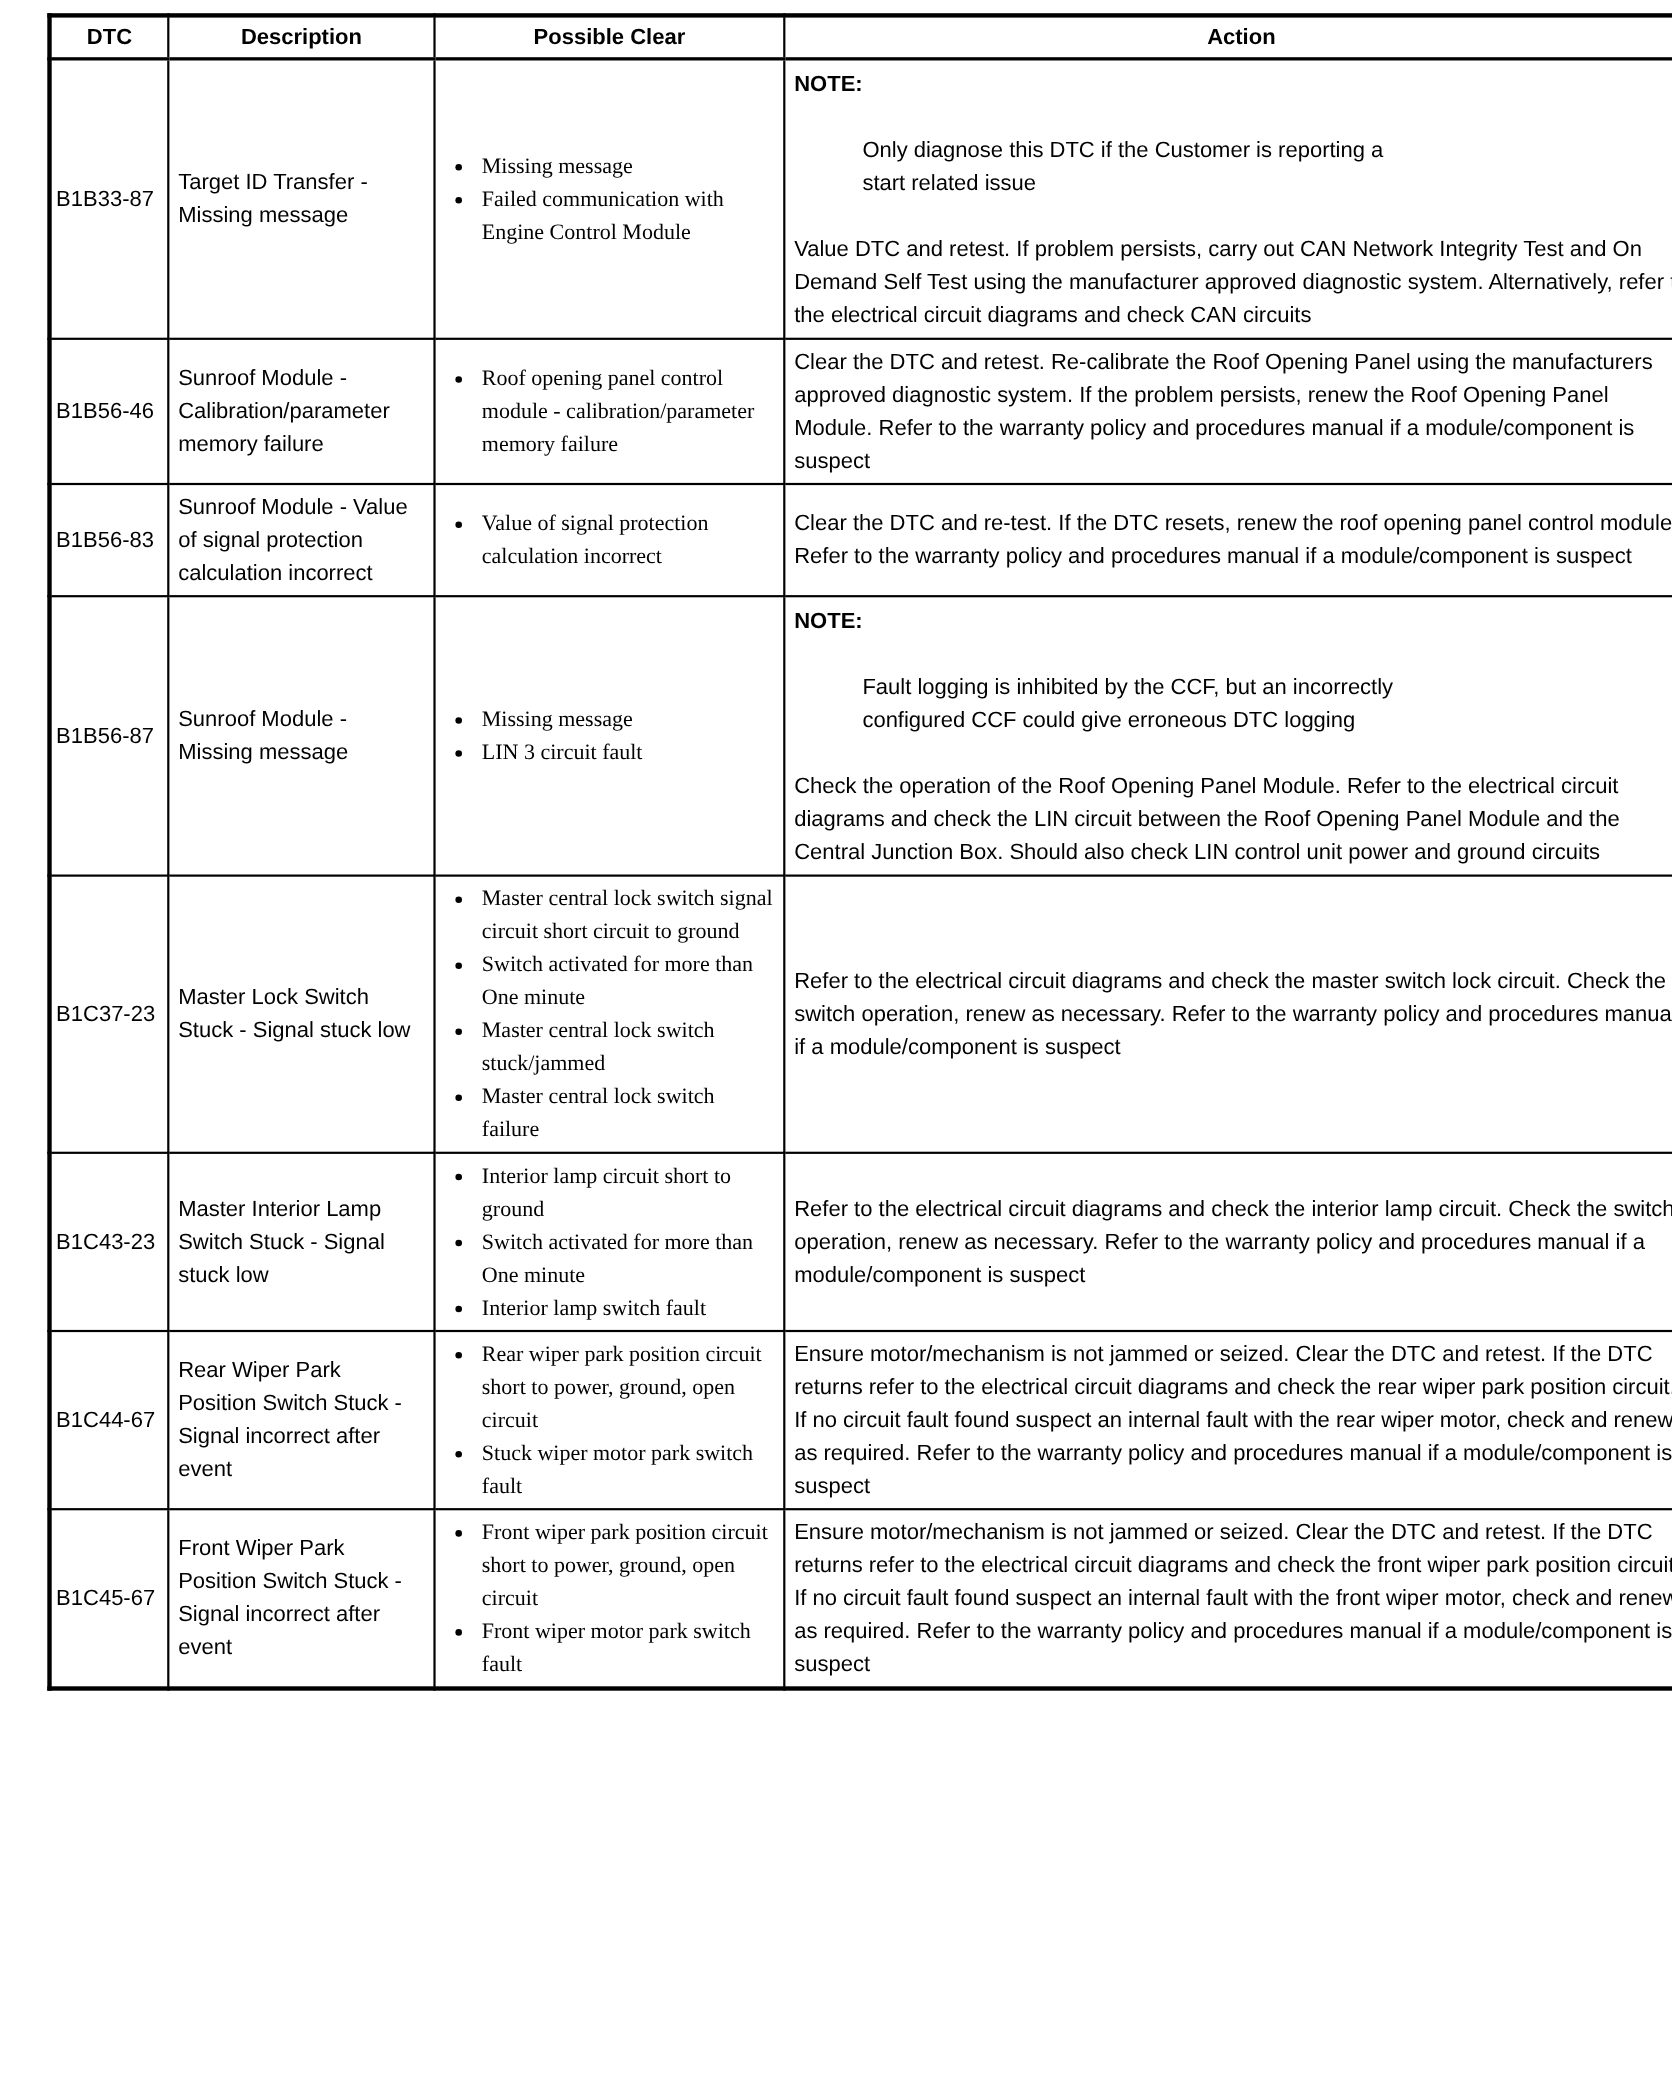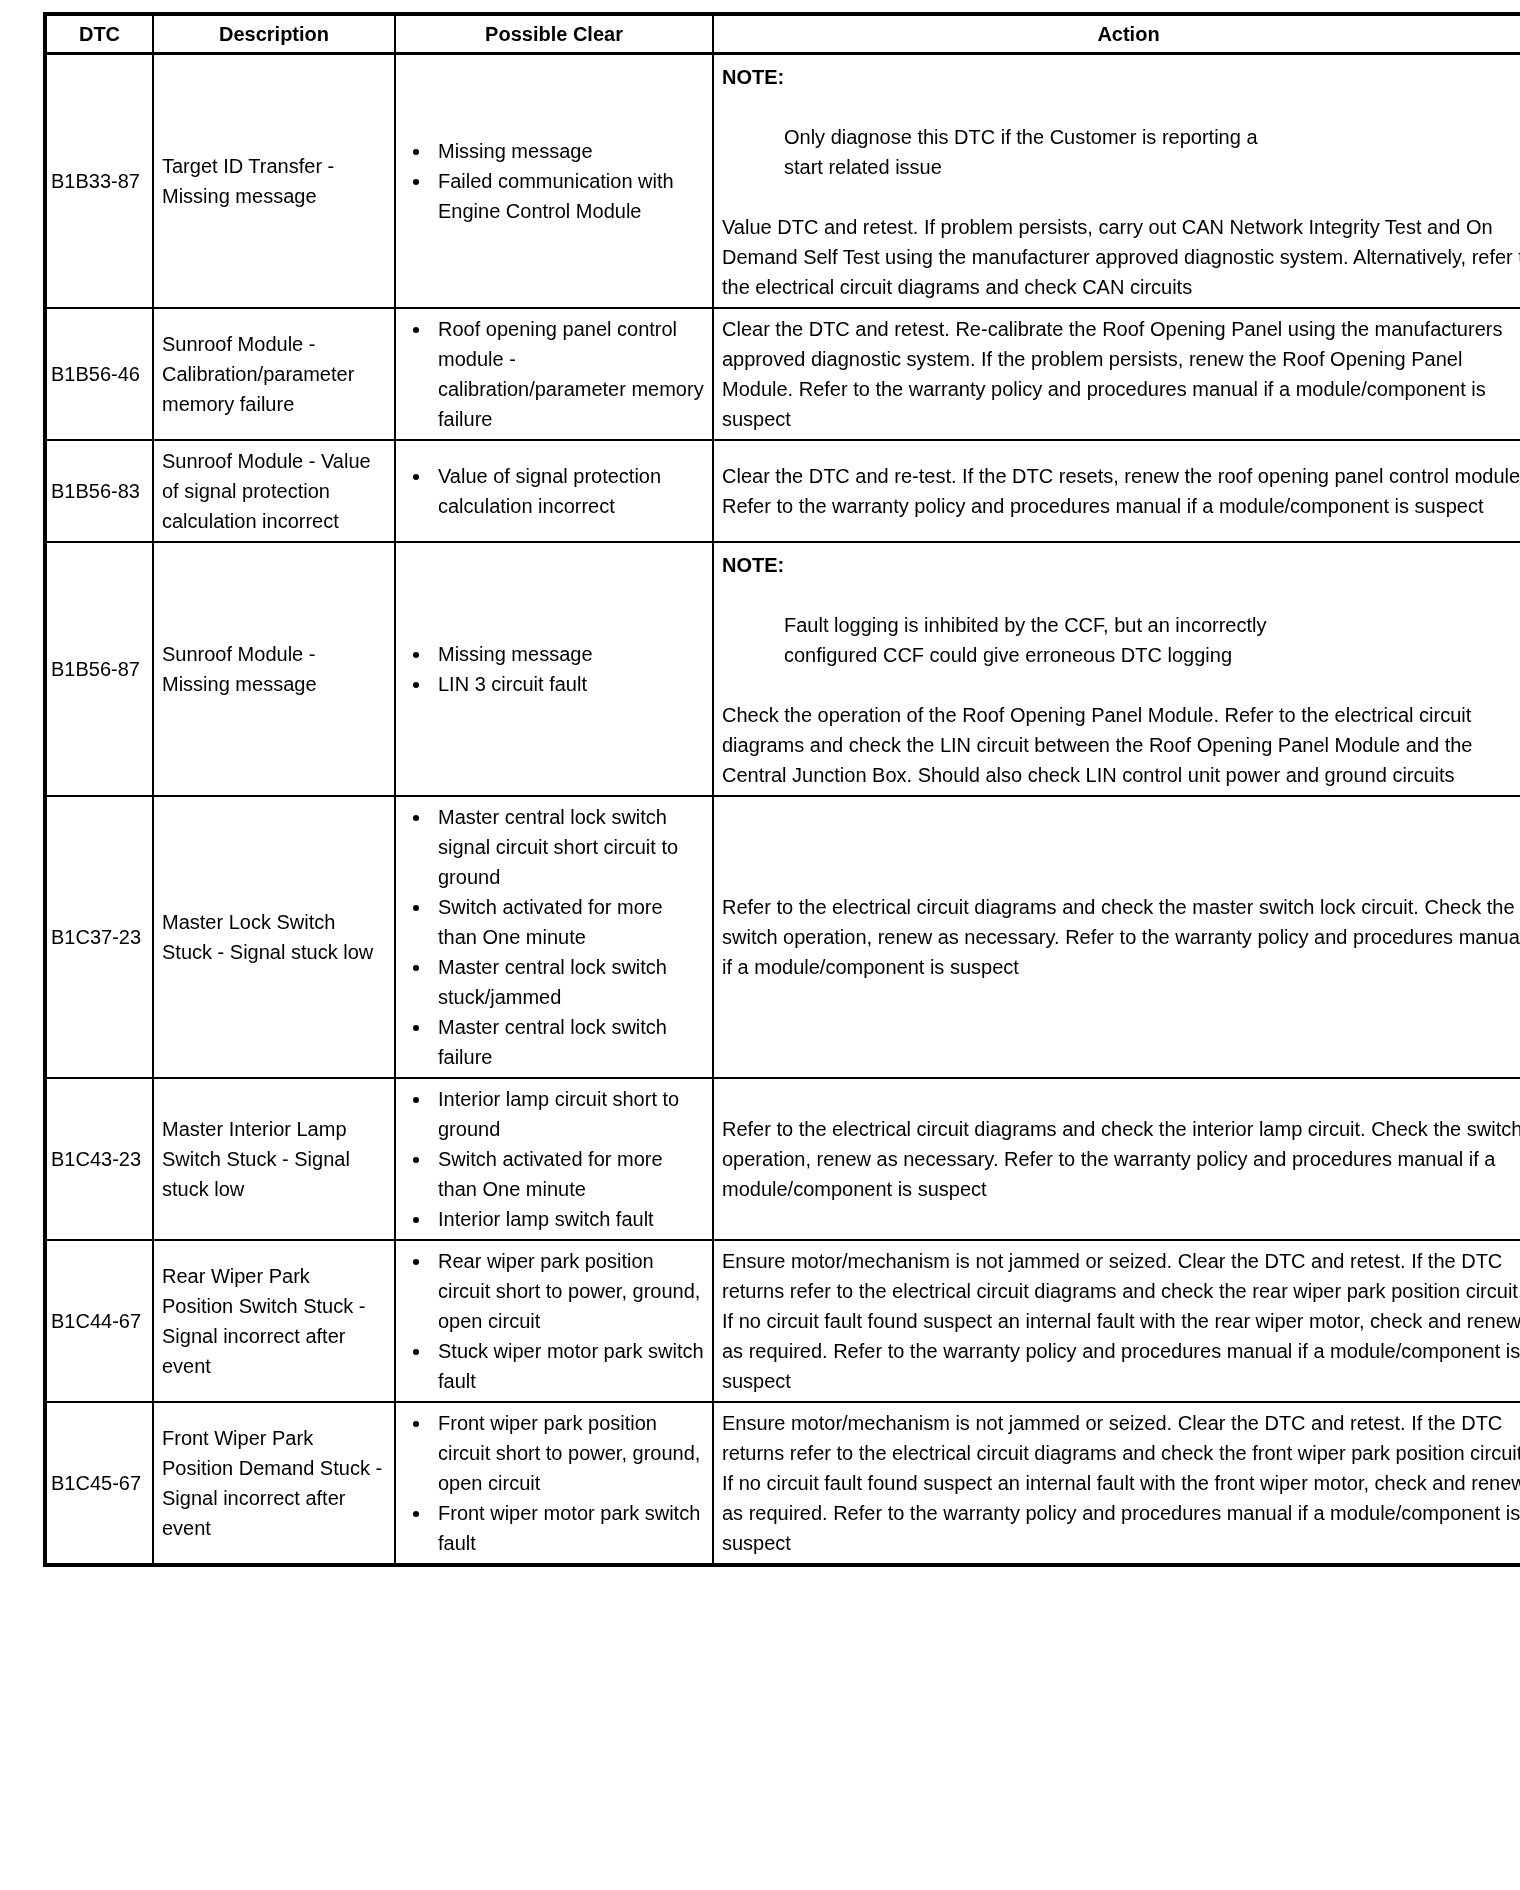--- a/index.html
+++ b/index.html
@@ -45,20 +45,21 @@
   td.cell-action {
     vertical-align: middle;
   }
   ul.causes-list {
     margin: 0;
     padding-left: 28px;
     list-style-type: disc;
   }
   ul.causes-list li {
     padding-left: 6px;
+    font-family: Liberation Serif, serif;
   }
   .note-label {
     font-weight: bold;
     margin: 2px 0 30px 0;
   }
   .note-text {
     margin: 0 0 30px 62px;
     max-width: 505px;
   }
   .action-text {
@@ -176,21 +177,21 @@
               <li>Rear wiper park position circuit short to power, ground, open circuit</li>
               <li>Stuck wiper motor park switch fault</li>
             </ul>
           </td>
           <td class="cell-action">
             <div class="action-text">Ensure motor/mechanism is not jammed or seized. Clear the DTC and retest. If the DTC returns refer to the electrical circuit diagrams and check the rear wiper park position circuit. If no circuit fault found suspect an internal fault with the rear wiper motor, check and renew as required. Refer to the warranty policy and procedures manual if a module/component is suspect</div>
           </td>
         </tr>
         <tr>
           <td class="cell-dtc">B1C45-67</td>
-          <td class="cell-desc">Front Wiper Park Position Demand Stuck - Signal incorrect after event</td>
+          <td class="cell-desc">Front Wiper Park Position Switch Stuck - Signal incorrect after event</td>
           <td class="cell-causes">
             <ul class="causes-list">
               <li>Front wiper park position circuit short to power, ground, open circuit</li>
               <li>Front wiper motor park switch fault</li>
             </ul>
           </td>
           <td class="cell-action">
             <div class="action-text">Ensure motor/mechanism is not jammed or seized. Clear the DTC and retest. If the DTC returns refer to the electrical circuit diagrams and check the front wiper park position circuit. If no circuit fault found suspect an internal fault with the front wiper motor, check and renew as required. Refer to the warranty policy and procedures manual if a module/component is suspect</div>
           </td>
         </tr>

